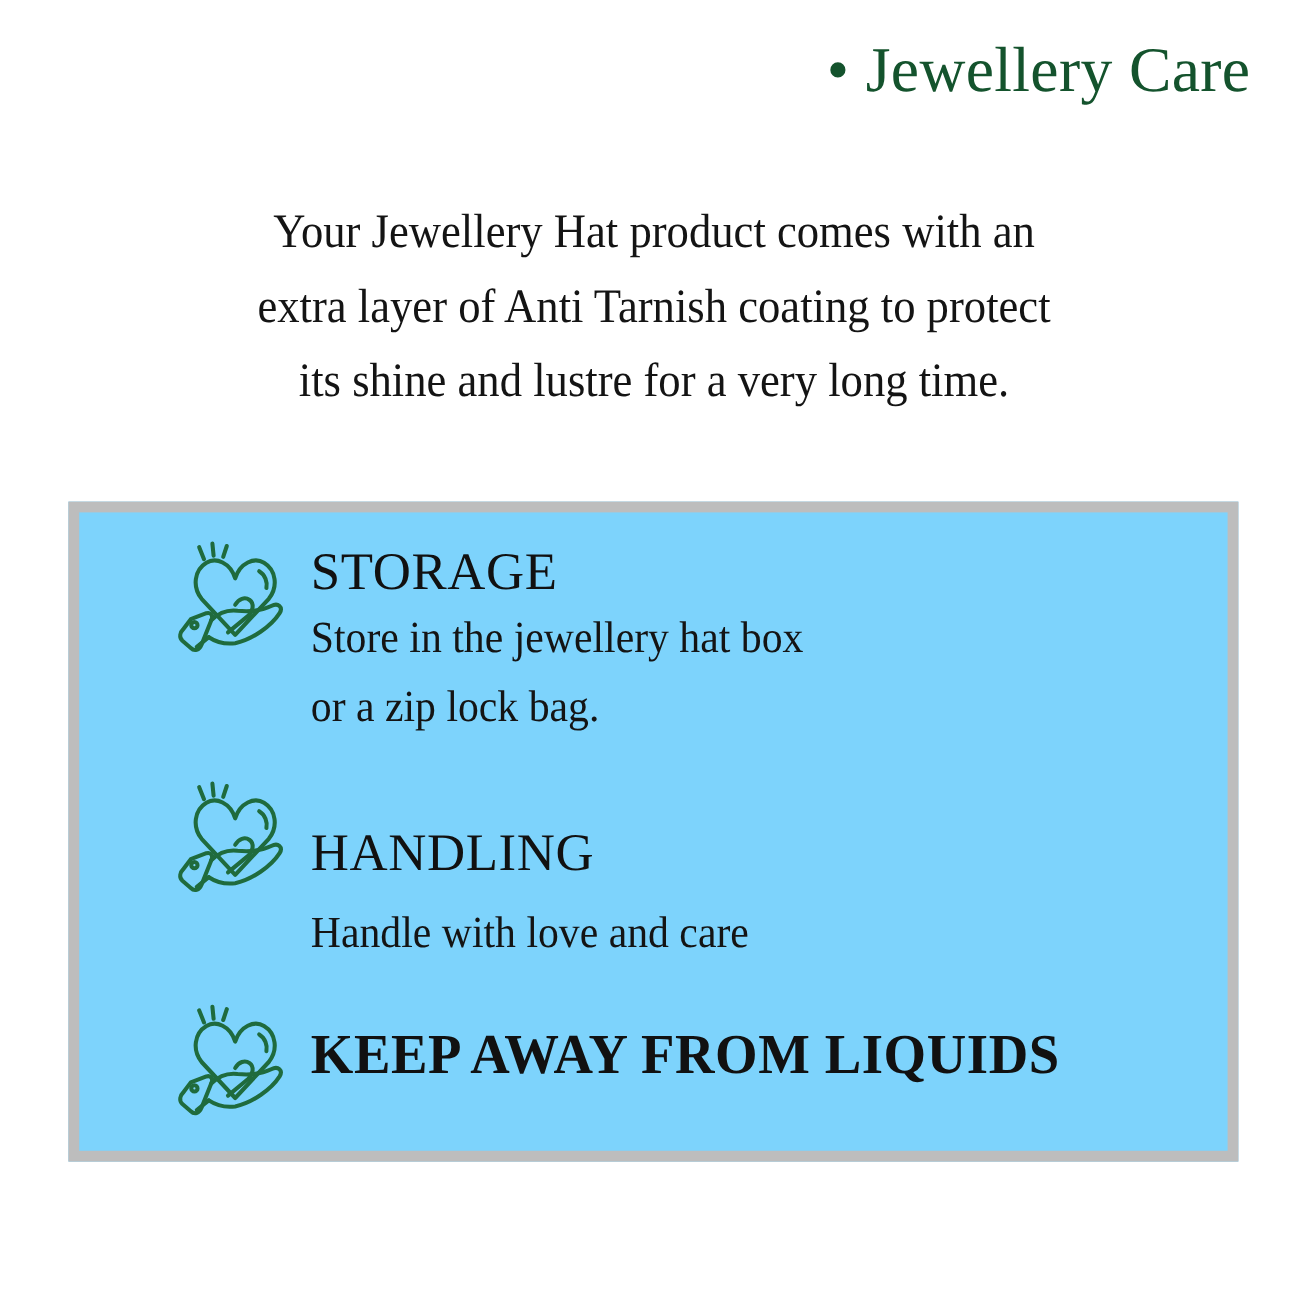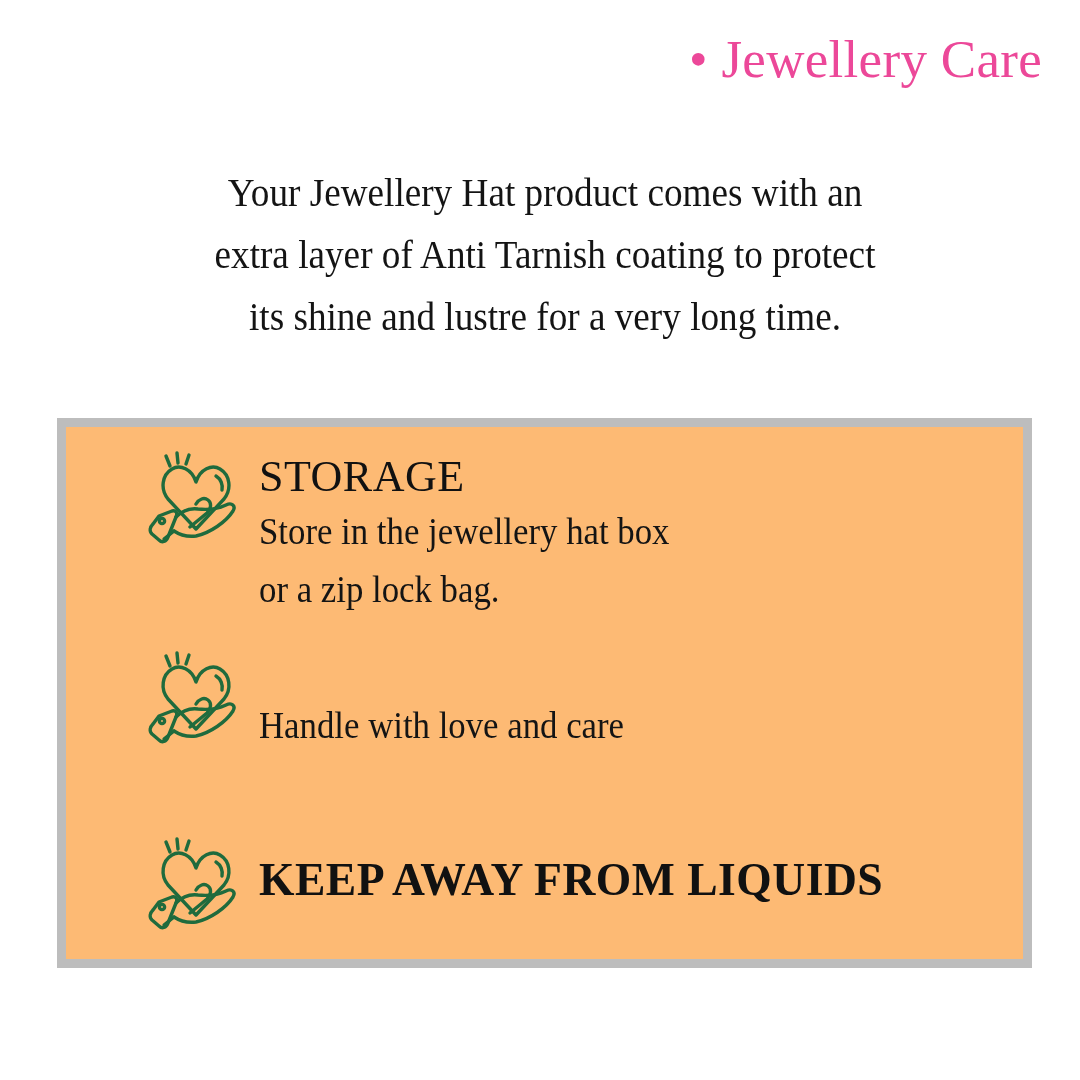--- a/index.html
+++ b/index.html
@@ -20,21 +20,21 @@
   .page-title {
     position: absolute;
     top: 30px;
     left: 0;
     width: 1042px;
     text-align: right;
     font-family: "Liberation Serif", "DejaVu Serif", serif;
     font-size: 53px;
     line-height: 1.1;
     letter-spacing: 0.3px;
-    color: #ec4899;
+    color: #14532d;
     white-space: nowrap;
   }
 
   
   .intro {
     position: absolute;
     top: 162px;
     left: 70px;
     width: 950px;
     text-align: center;
@@ -48,21 +48,21 @@
   .intro .line { display: block; white-space: nowrap; }
 
   
   .care-panel {
     position: absolute;
     left: 57px;
     top: 418px;
     width: 975px;
     height: 550px;
     box-sizing: border-box;
-    background: #fdba74;
+    background: #7dd3fc;
     border: 9px solid #bdbdbd;
   }
 
   .care-list {
     position: relative;
     width: 100%;
     height: 100%;
   }
 
   .care-item {
@@ -164,20 +164,21 @@
             <path d="M70 27 C75 30 77 36 76 41"></path>
             <path d="M50 55 C53 50 58 48 62 51 C66 54 65 60 61 64 L44 78"></path>
             <path d="M30 68 C36 62 44 59 52 60 C62 61 72 60 80 56 C86 53 90 57 87 62 C80 73 64 84 50 87 C42 88 34 86 28 82"></path>
             <path d="M28 82 L18 90"></path>
             <path d="M13 67 L26 62 C30 61 32 64 30 68 L22 88 C20 93 16 94 13 91 L6 85 C3 82 4 78 7 75 Z"></path>
             <circle cx="16" cy="72" r="2.6"></circle>
           </g>
         </svg>
       </div>
       <div class="care-text">
+        <div class="care-heading">HANDLING</div>
         <div class="care-desc">
           <span class="dline">Handle with love and care</span>
         </div>
       </div>
     </div>
 
     <div class="care-item item-2">
       <div class="care-icon">
         <svg viewBox="0 0 100 100" xmlns="http://www.w3.org/2000/svg">
           <g fill="none" stroke="#1f6b3d" stroke-width="3.4" stroke-linecap="round" stroke-linejoin="round">

